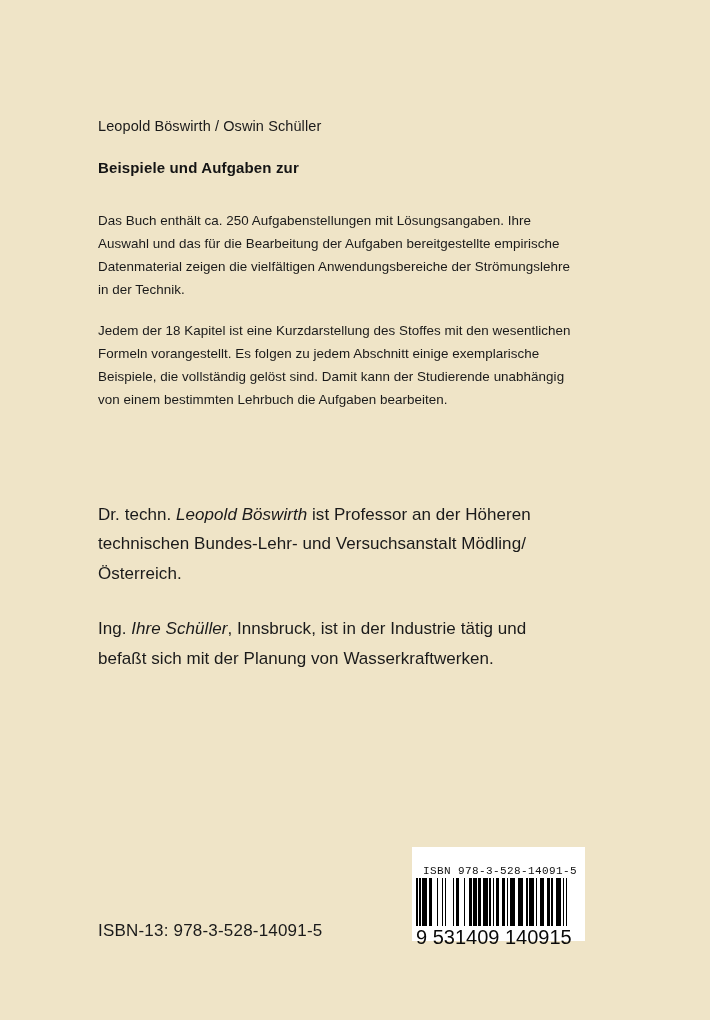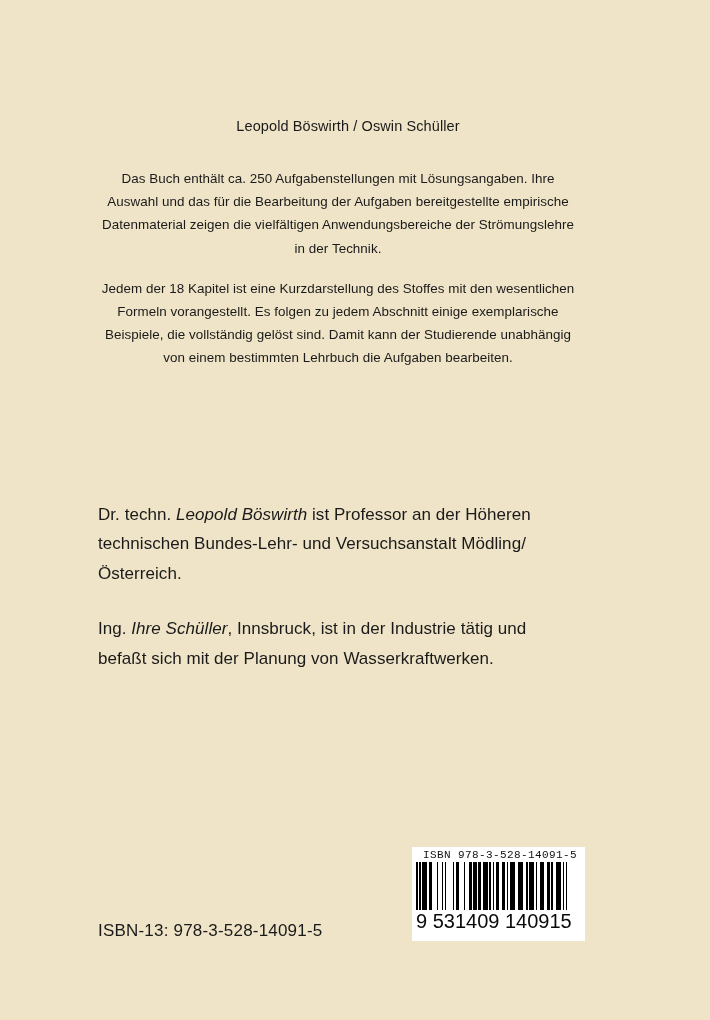--- a/index.html
+++ b/index.html
@@ -21,21 +21,20 @@
     inset: 0;
     width: 710px;
     height: 1020px;
   }
 
   .content {
     position: absolute;
     left: 98px;
     top: 116px;
     width: 500px;
-    text-align: center;
   }
 
   .authors-line {
     font-size: 14.5px;
     line-height: 1.45;
     letter-spacing: 0.1px;
     color: #1A1A1A;
     margin: 0 0 20px 0;
   }
 
@@ -89,21 +88,21 @@
 
   
   .barcode-block {
     position: absolute;
     left: 412px;
     top: 847px;
     width: 173px;
     height: 94px;
     background: #FFFFFF;
     box-sizing: border-box;
-    padding: 2px 0 0 0;
+    padding: 18px 0 0 0;
   }
 
   .barcode-caption {
     font-family: "Liberation Mono", "DejaVu Sans Mono", monospace;
     font-size: 11px;
     letter-spacing: 0.4px;
     color: #111;
     text-align: center;
     line-height: 1.1;
     padding-left: 3px;
@@ -145,20 +144,21 @@
 </head>
 <body>
 
 <div class="page">
 
   <div class="content">
 
     <p class="authors-line">Leopold Böswirth / Oswin Schüller</p>
 
     <h1 class="book-title">
+      <span class="tline">Beispiele und Aufgaben zur</span>
     </h1>
 
     <p class="blurb">Das Buch enthält ca. 250 Aufgabenstellungen mit Lösungsangaben. Ihre Auswahl und das für die Bearbeitung der Aufgaben bereitgestellte empirische Datenmaterial zeigen die vielfältigen Anwendungsbereiche der Strömungslehre in der Technik.</p>
 
     <p class="blurb">Jedem der 18 Kapitel ist eine Kurzdarstellung des Stoffes mit den wesentlichen Formeln vorangestellt. Es folgen zu jedem Abschnitt einige exemplarische Beispiele, die vollständig gelöst sind. Damit kann der Studierende unabhängig von einem bestimmten Lehrbuch die Aufgaben bearbeiten.</p>
   </div>
 
   <div class="bios">
     <p class="bio"><span>Dr. techn. </span><span class="nm">Leopold Böswirth</span><span> ist Professor an der Höheren technischen Bundes-Lehr- und Versuchsanstalt Mödling/Österreich.</span></p>
 

